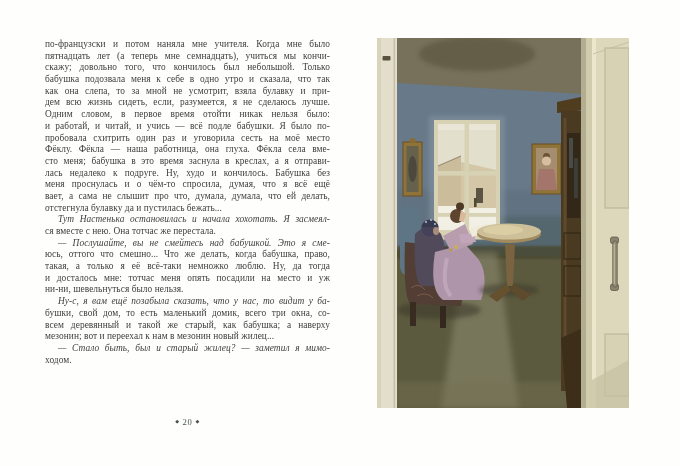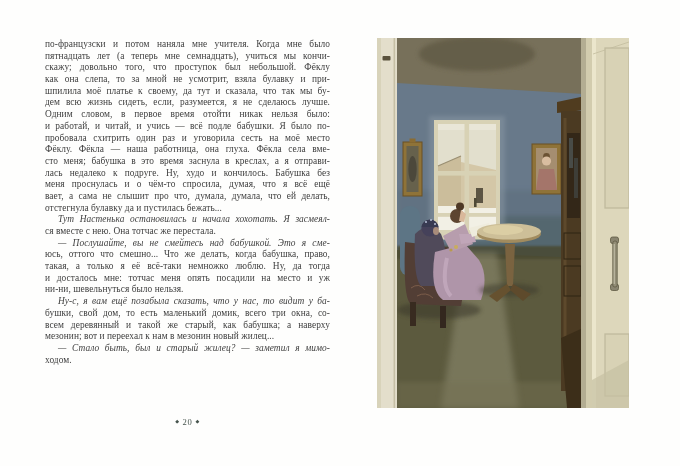--- a/index.html
+++ b/index.html
@@ -20,23 +20,23 @@
   .illus svg{display:block;}
 </style>
 </head>
 <body>
 
 <div class="spread">
 
   <div class="text-col">
       <div class="tline">по-французски и потом наняла мне учителя. Когда мне было</div>
       <div class="tline">пятнадцать лет (а теперь мне семнадцать), учиться мы кончи-</div>
-      <div class="tline">скажу; довольно того, что проступок был небольшой. Фёклу</div>
+      <div class="tline">скажу; довольно того, что кончилось был небольшой. Только</div>
+      <div class="tline">бабушка подозвала меня к себе в одно утро и сказала, что так</div>
       <div class="tline">как она слепа, то за мной не усмотрит, взяла булавку и при-</div>
-      <div class="tline">шпилила моё платье к своему, да тут и сказала, что так мы бу-</div>
       <div class="tline">дем всю жизнь сидеть, если, разумеется, я не сделаюсь лучше.</div>
       <div class="tline">Одним словом, в первое время отойти никак нельзя было:</div>
       <div class="tline">и работай, и читай, и учись — всё подле бабушки. Я было по-</div>
       <div class="tline">пробовала схитрить один раз и уговорила сесть на моё место</div>
       <div class="tline">Фёклу. Фёкла — наша работница, она глуха. Фёкла села вме-</div>
       <div class="tline">сто меня; бабушка в это время заснула в креслах, а я отправи-</div>
       <div class="tline">лась недалеко к подруге. Ну, худо и кончилось. Бабушка без</div>
       <div class="tline">меня проснулась и о чём-то спросила, думая, что я всё ещё</div>
       <div class="tline">вает, а сама не слышит про что, думала, думала, что ей делать,</div>
       <div class="tline pend">отстегнула булавку да и пустилась бежать...</div>

